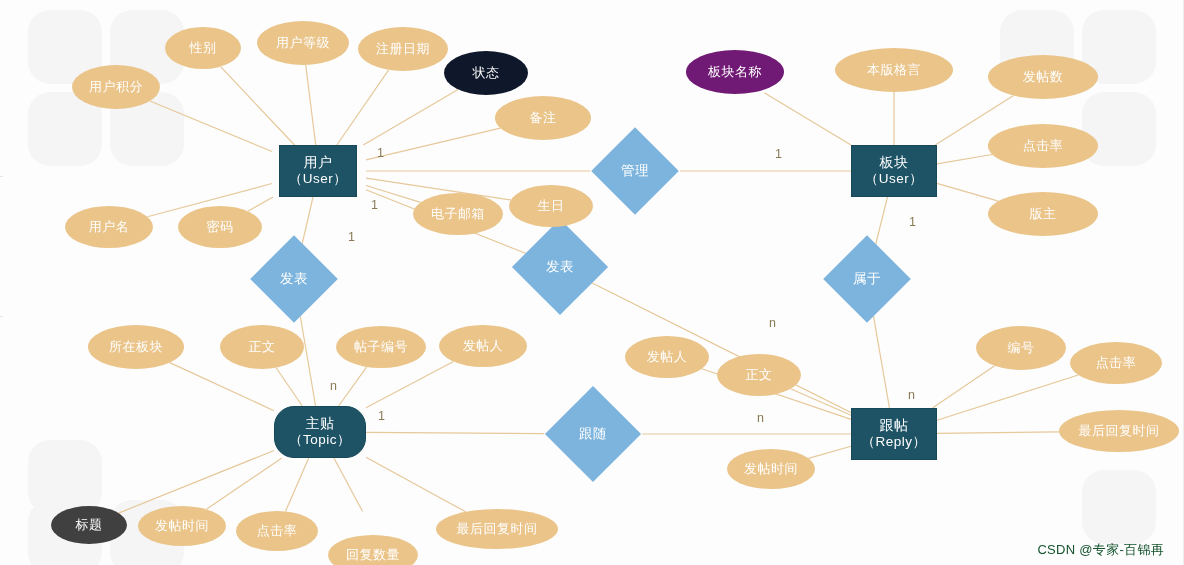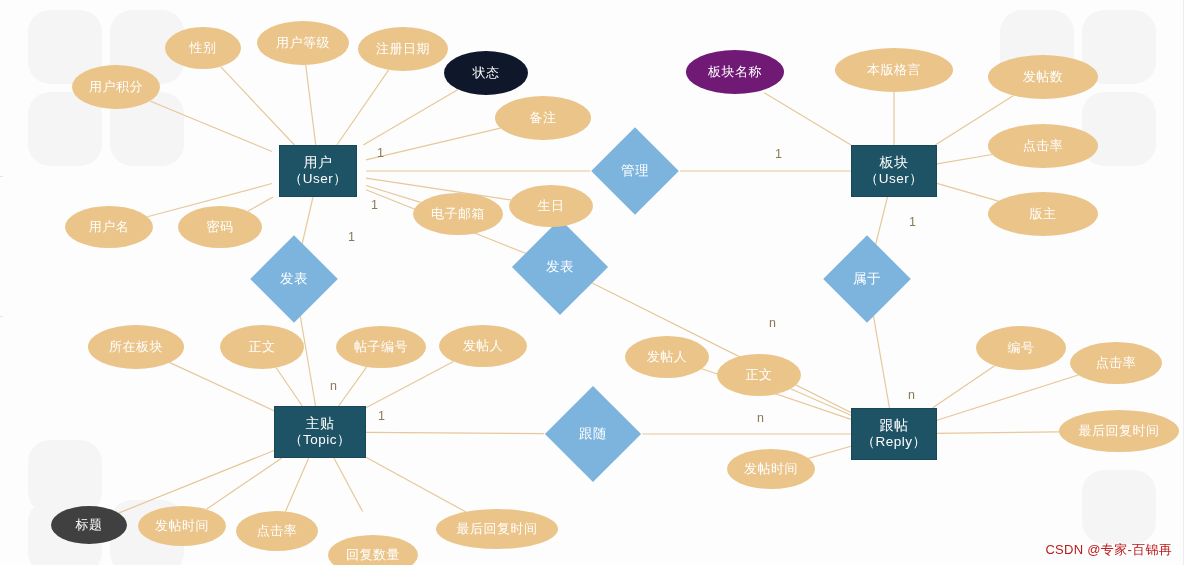--- a/index.html
+++ b/index.html
@@ -77,23 +77,23 @@
 
   .card {
     position: absolute;
     color: #8a7a55;
     font-size: 12.5px;
     font-family: "Liberation Sans", "DejaVu Sans", sans-serif;
   }
 
   .watermark {
     position: absolute;
-    right: 12px;
+    right: 20px;
     bottom: 6px;
-    color: #b91c1c;
+    color: #14532d;
     font-size: 13px;
     letter-spacing: 0.3px;
     white-space: nowrap;
   }
 
   .right-rule {
     position: absolute;
     right: 0;
     top: 0;
     width: 1px;
@@ -175,21 +175,21 @@
           <div>用户</div>
           <div class="en-line2">（User）</div>
         </div>
       </div>
       <div class="node entity" style="left: 851px; top: 145px; width: 86px; height: 52px;">
         <div>
           <div>板块</div>
           <div class="en-line2">（User）</div>
         </div>
       </div>
-      <div class="node entity" style="left: 274px; top: 406px; width: 92px; height: 52px;">
+      <div class="node entity" style="left: 274px; top: 406px; width: 92px; height: 52px; border-radius: 20px;">
         <div>
           <div>主贴</div>
           <div class="en-line2">（Topic）</div>
         </div>
       </div>
       <div class="node entity" style="left: 851px; top: 408px; width: 86px; height: 52px;">
         <div>
           <div>跟帖</div>
           <div class="en-line2">（Reply）</div>
         </div>

